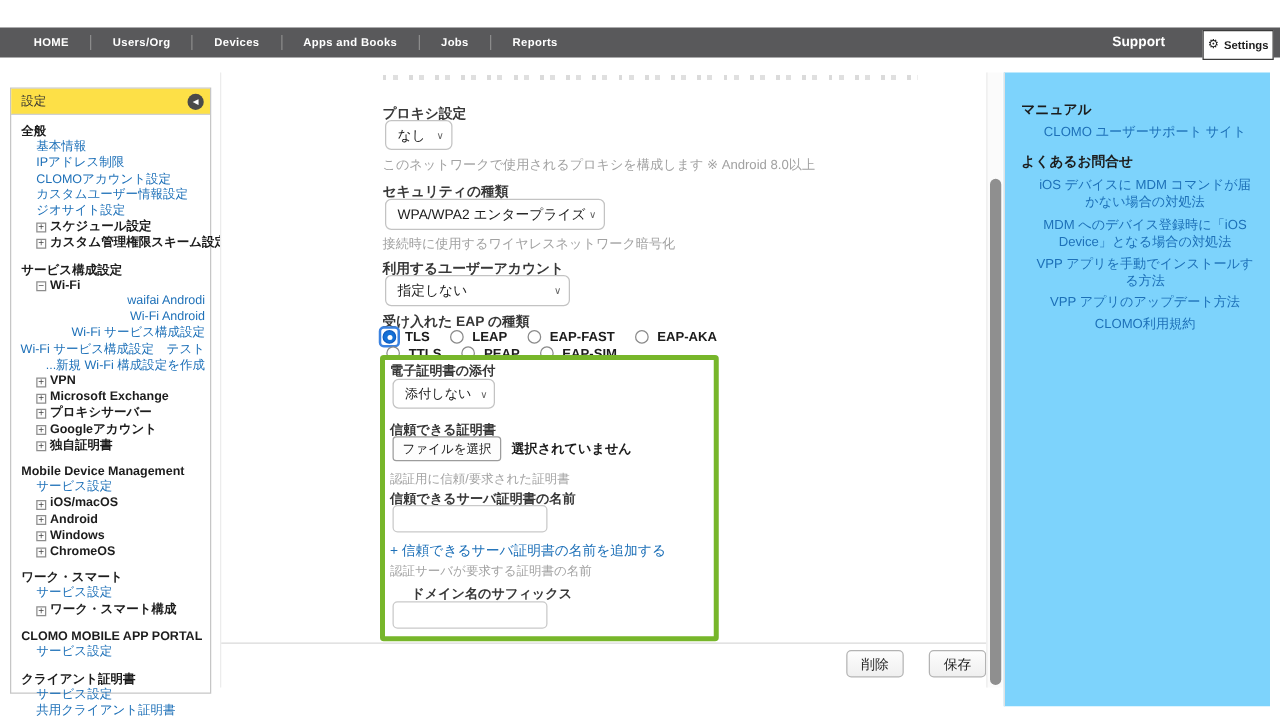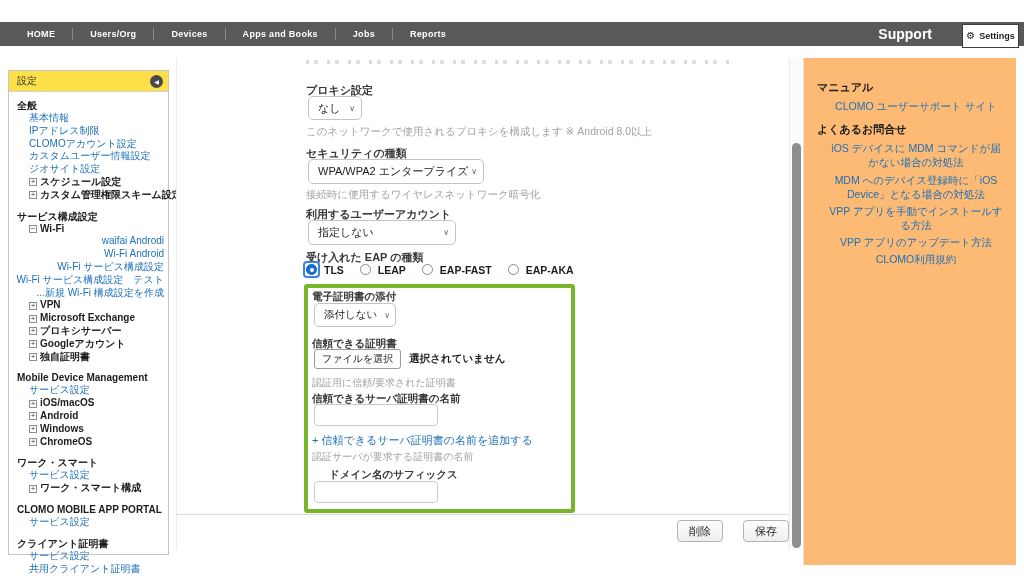--- a/index.html
+++ b/index.html
@@ -7,21 +7,21 @@
     font-family:"Liberation Sans","DejaVu Sans",sans-serif; }
   body { position:relative; }
 
   
   #topnav { position:absolute; left:0; top:22px; width:1024px; height:24px;
     background:#59595b; display:flex; align-items:center; padding-left:10px; }
   .nav-item { color:#fff; font-size:9px; font-weight:bold; padding:0 17px;
     letter-spacing:.3px; cursor:default; white-space:nowrap; }
   .nav-sep { width:1px; height:12px; background:#8b8b8b; }
   #nav-support { position:absolute; right:92px; top:0; height:24px; display:flex;
-    align-items:center; color:#fff; font-size:14px; font-weight:bold; }
+    align-items:center; color:#fff; font-size:11px; font-weight:bold; }
   #settings-tab { position:absolute; left:962px; top:24px; width:57px; height:24px;
     background:#fff; border:1px solid #3c3c3c; display:flex; align-items:center;
     justify-content:center; gap:4px; font-size:9px; font-weight:bold; color:#1c1c1c; }
   .gear { font-size:10px; line-height:1; color:#222; }
 
   
   #sidebar { position:absolute; left:8px; top:70px; width:161px; height:485px;
     background:#fff; border:1px solid #c6c6c6; }
   .sb-header { height:21px; background:#fde047; border-bottom:1px solid #d0d0d0;
     display:flex; align-items:center; padding:0 5px 0 8px; font-size:10px; color:#333; }
@@ -85,21 +85,21 @@
     font-family:inherit; }
 
   
   #scroll-track { position:absolute; left:789px; top:58px; width:13px; height:492px;
     background:#fbfbfb; border-left:1px solid #ececec; }
   #scroll-thumb { position:absolute; left:2px; top:85px; width:9px; height:405px;
     border-radius:5px; background:#8f8f8f; }
 
   
   #rightpanel { position:absolute; left:803px; top:58px; width:213px; height:507px;
-    background:#fdba74; border-left:1px solid #e2e2e2; padding:22px 10px 0 13px; }
+    background:#7dd3fc; border-left:1px solid #e2e2e2; padding:22px 10px 0 13px; }
   .hp-title { font-weight:bold; font-size:11px; color:#1c1c1c; margin:9px 0 4px; }
   .hp-title:first-child { margin-top:0; }
   .hp-link { color:#1d70b8; font-size:10.5px; line-height:1.35; padding-left:9px;
     margin-bottom:3px; cursor:pointer;text-align:center; }
 </style>
 </head>
 <body>
 
 <div id="topnav" style="background: rgb(89, 89, 91);">
   <div style="display:flex;align-items:center;">
@@ -287,20 +287,40 @@
         <span class="noring">
           <span class="radio"></span>
         </span>
         <span>EAP-FAST</span>
       </span>
       <span class="eap-opt">
         <span class="noring">
           <span class="radio"></span>
         </span>
         <span>EAP-AKA</span>
+      </span>
+    </div>
+  <div class="eap-row" style="left:129px;top:216px;">
+      <span class="eap-opt">
+        <span class="noring">
+          <span class="radio"></span>
+        </span>
+        <span>TTLS</span>
+      </span>
+      <span class="eap-opt">
+        <span class="noring">
+          <span class="radio"></span>
+        </span>
+        <span>PEAP</span>
+      </span>
+      <span class="eap-opt">
+        <span class="noring">
+          <span class="radio"></span>
+        </span>
+        <span>EAP-SIM</span>
       </span>
     </div>
 
   <div id="highlight-box" style="border-color: rgb(119, 182, 42);">
     <div class="g-label" style="left:4px;top:2px;">電子証明書の添付</div>
     <div class="g-select" style="left:6px;top:15px;width:82px;height:24px;">
       <span>添付しない</span>
       <span class="chev">∨</span>
     </div>
     <div class="g-label" style="left:4px;top:49px;">信頼できる証明書</div>

